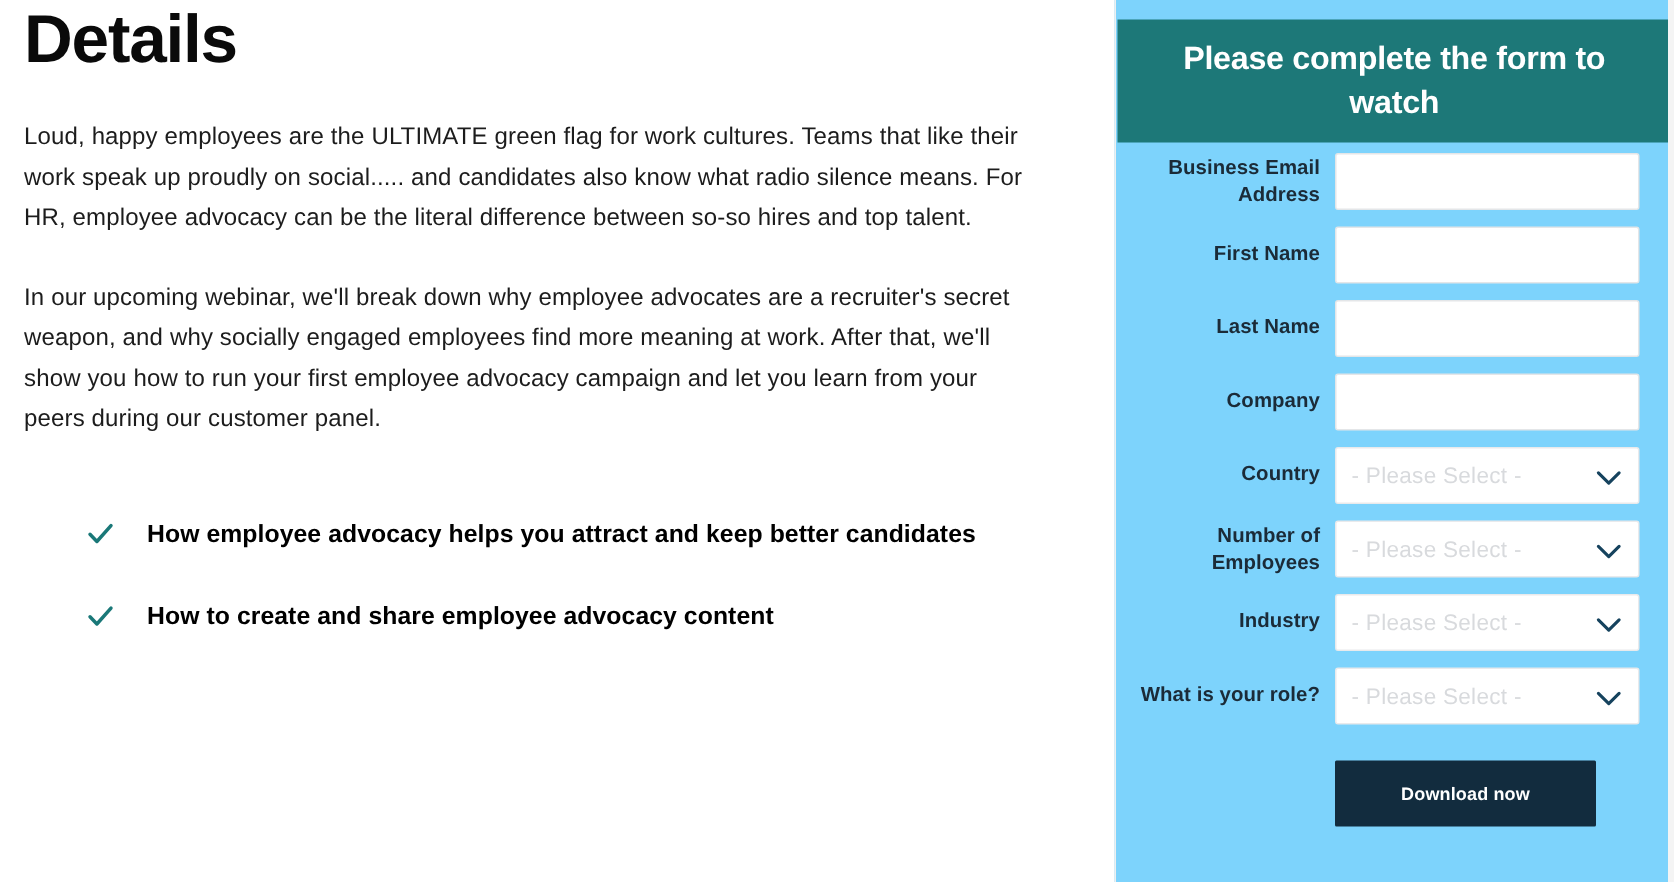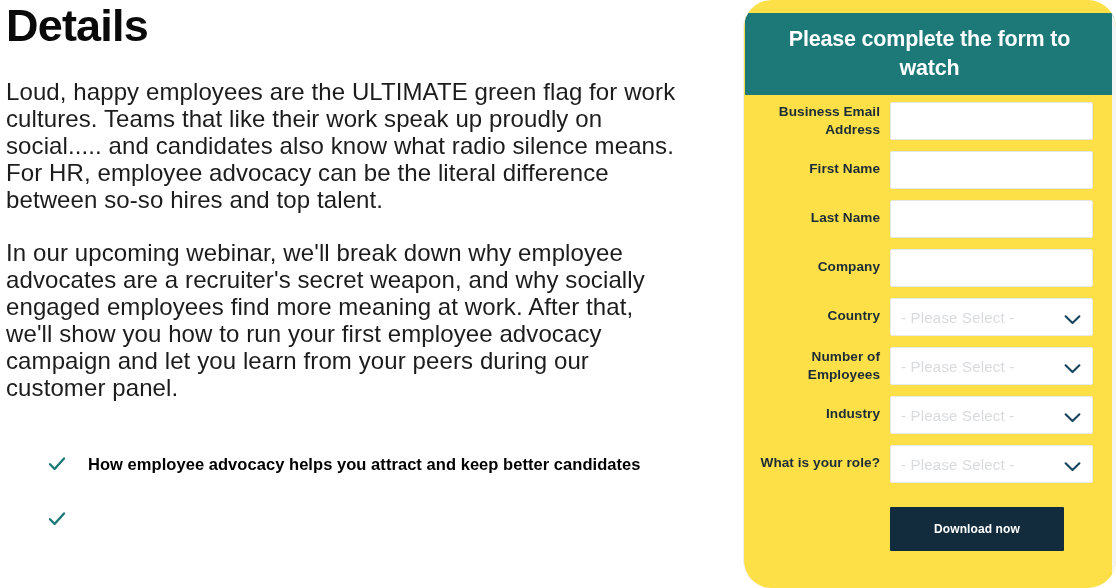--- a/index.html
+++ b/index.html
@@ -14,39 +14,39 @@
   #page {
     position: relative;
     width: 1116px;
     height: 588px;
     background: #ffffff;
   }
 
   
   .content-col {
     position: absolute;
-    left: 0; top: 0;
+    left: 10px; top: 0;
     width: 743px;
     height: 588px;
     padding: 0 64px 0 6px;
     overflow: hidden;
   }
 
   .page-title {
     font-size: 45px;
     font-weight: 700;
     letter-spacing: -0.8px;
     color: #0a0a0a;
     margin: 0;
     padding-top: 1px;
     line-height: 1.12;
   }
 
   .body-para {
-    font-size: 24px;
+    font-size: 16px;
     line-height: 27px;
     color: #1c1c1c;
     margin: 0;
     font-weight: 400;
     letter-spacing: 0.1px;
   }
   .para-1 { margin-top: 27px; }
   .para-2 { margin-top: 26px; }
 
   .learn-title {
@@ -87,24 +87,23 @@
     letter-spacing: 0.05px;
   }
 
   
   .form-panel {
     position: absolute;
     left: 743px;
     top: 0;
     width: 373px;
     height: 588px;
-    background: #fde047;
+    background: #7dd3fc;
     border-left: 1px solid #efefef;
     overflow: hidden;
-    border-radius: 28px;
   }
 
   .form-header {
     position: absolute;
     left: 1px;
     top: 13px;
     width: 369px;
     min-height: 76px;
     background: #1d7878;
     color: #ffffff;
@@ -248,20 +247,21 @@
         </span>
         <span class="bullet-text">How employee advocacy helps you attract and keep better candidates</span>
       </li>
 
       <li class="bullet-item">
         <span class="check-icon">
           <svg viewBox="0 0 18 18" width="18" height="18" aria-hidden="true">
             <path d="M2 9.2 L6.6 14 L16 3.4" fill="none" stroke="#1a7878" stroke-width="2.3" stroke-linecap="round" stroke-linejoin="round"></path>
           </svg>
         </span>
+        <span class="bullet-text">How to create and share employee advocacy content</span>
       </li>
 
     </ul>
   </div>
 
   <div class="form-panel">
 
     <div class="form-header">
       <span class="form-header-text">Please complete the form to watch</span>
     </div>

